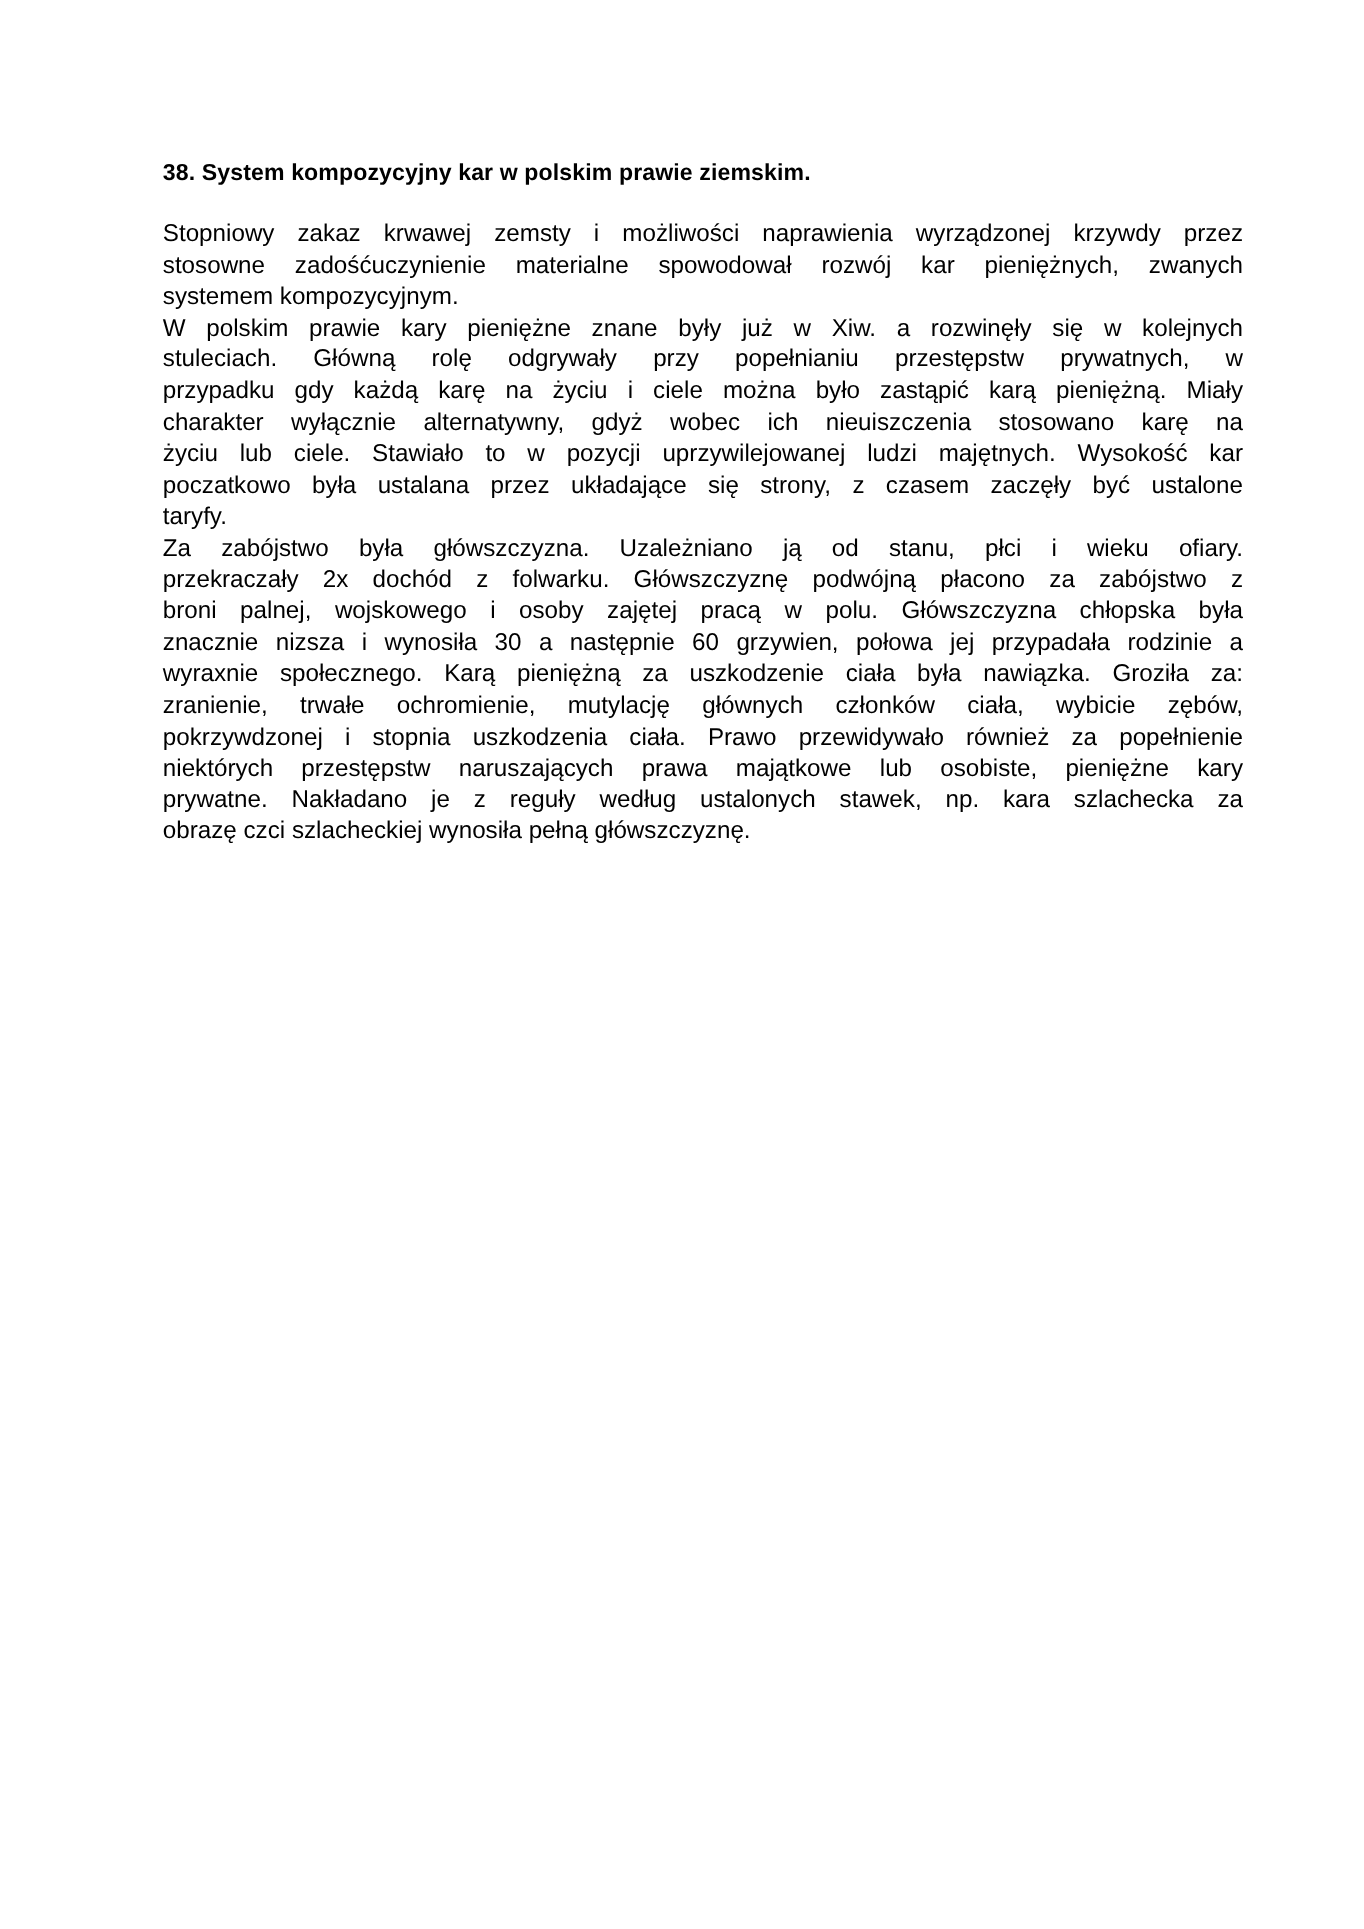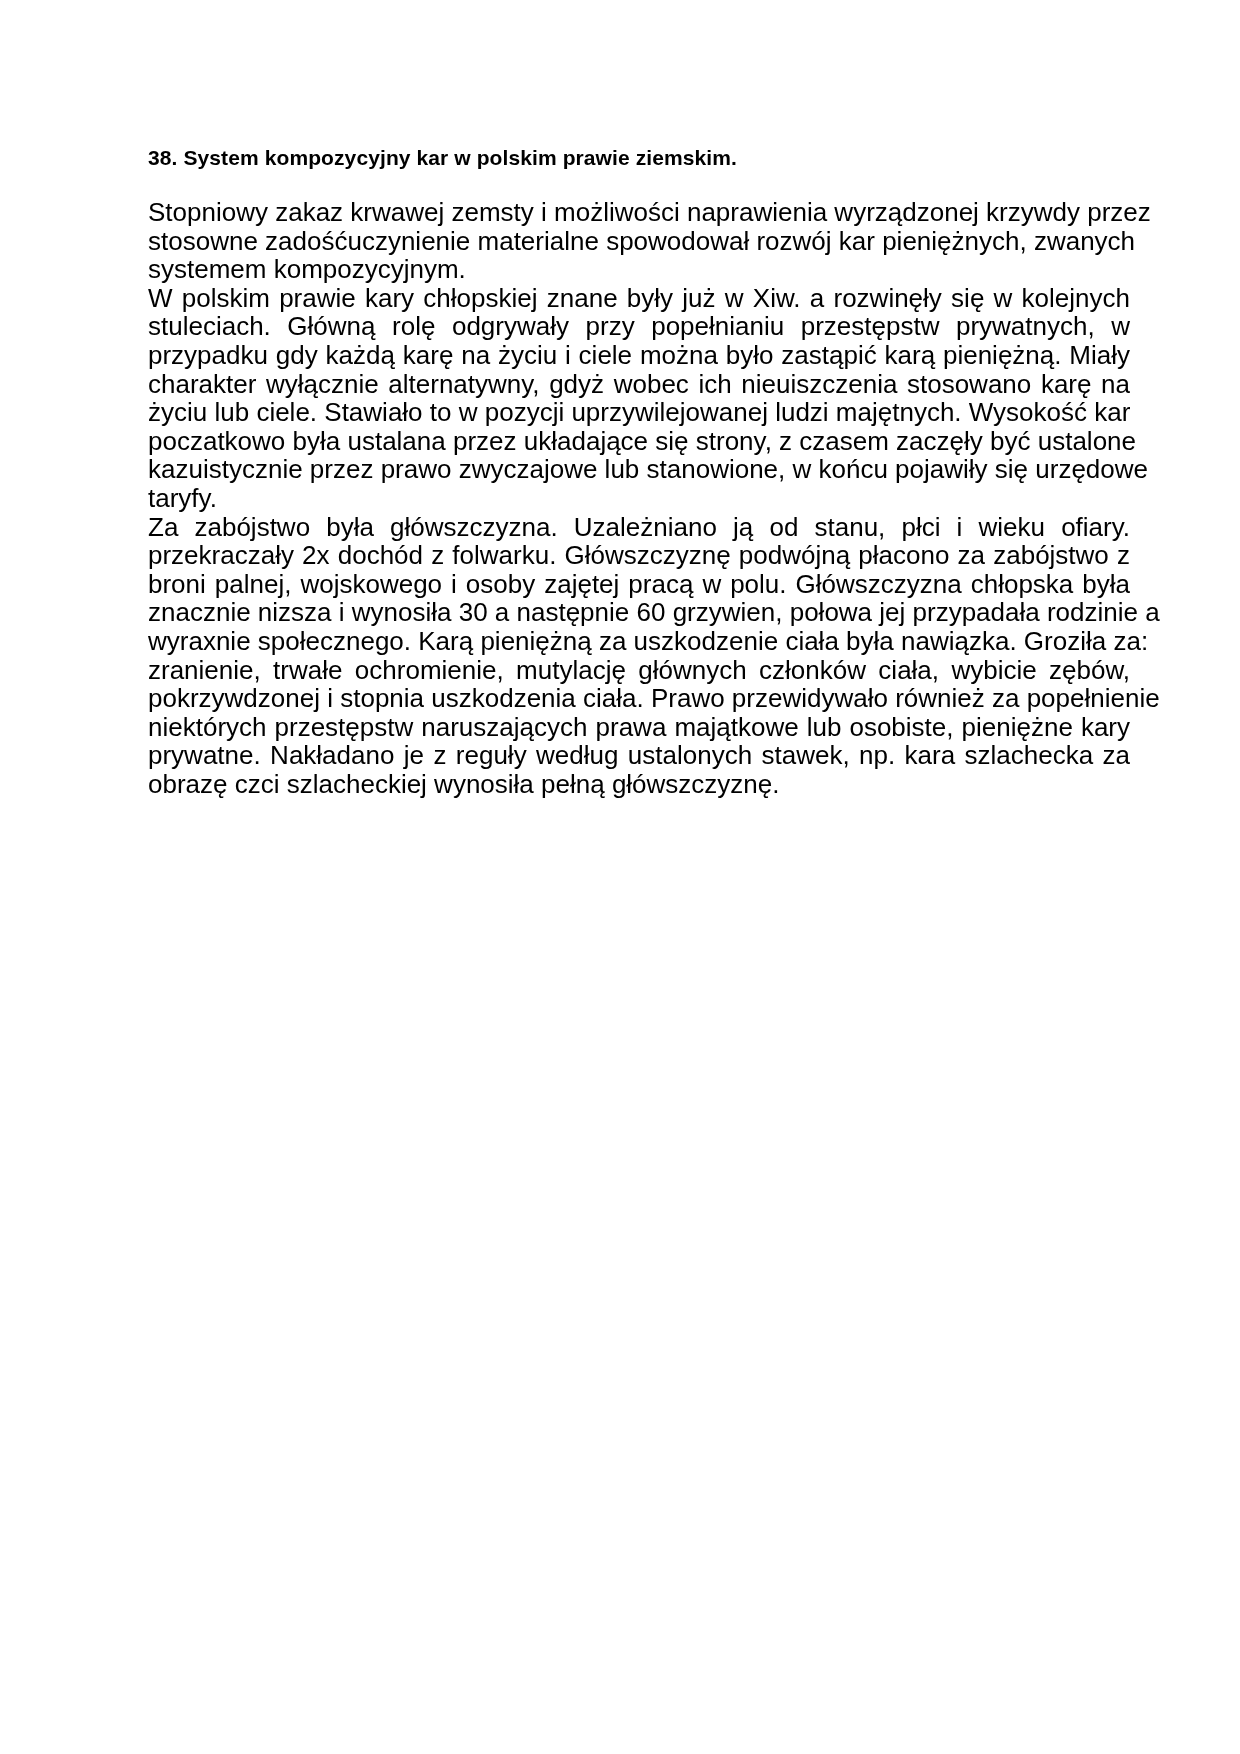--- a/index.html
+++ b/index.html
@@ -22,21 +22,21 @@
       font-family: Liberation Sans, sans-serif;
     }
     .title {
       font-weight: bold;
       font-size: 21px;
       line-height: 24px;
       margin: 0 0 27px 0;
       letter-spacing: 0.1px;
     }
     .body {
-      font-size: 26px;
+      font-size: 22px;
       line-height: 28.6px;
       margin-top: 28px;
     }
     .line {
       display: block;
       text-align: justify;
       text-align-last: justify;
       white-space: nowrap;
       height: 28.6px;
     }
@@ -52,27 +52,26 @@
   <div class="title">38. System kompozycyjny kar w polskim prawie ziemskim.</div>
 
   <div class="body">
     <div class="para">
       <span class="line">Stopniowy zakaz krwawej zemsty i możliwości naprawienia wyrządzonej krzywdy przez</span>
       <span class="line">stosowne zadośćuczynienie materialne spowodował rozwój kar pieniężnych, zwanych</span>
       <span class="line last">systemem kompozycyjnym.</span>
     </div>
 
     <div class="para">
-      <span class="line">W polskim prawie kary chłopskiej znane były już w Xiw. a rozwinęły się w kolejnych</span>
+      <span class="line">W polskim prawie kary pieniężne znane były już w Xiw. a rozwinęły się w kolejnych</span>
       <span class="line">stuleciach. Główną rolę odgrywały przy popełnianiu przestępstw prywatnych, w</span>
       <span class="line">przypadku gdy każdą karę na życiu i ciele można było zastąpić karą pieniężną. Miały</span>
       <span class="line">charakter wyłącznie alternatywny, gdyż wobec ich nieuiszczenia stosowano karę na</span>
       <span class="line">życiu lub ciele. Stawiało to w pozycji uprzywilejowanej ludzi majętnych. Wysokość kar</span>
       <span class="line">poczatkowo była ustalana przez układające się strony, z czasem zaczęły być ustalone</span>
-      <span class="line">kazuistycznie przez prawo zwyczajowe lub stanowione, w końcu pojawiły się urzędowe</span>
       <span class="line last">taryfy.</span>
     </div>
 
     <div class="para">
       <span class="line">Za zabójstwo była główszczyzna. Uzależniano ją od stanu, płci i wieku ofiary.</span>
       <span class="line">przekraczały 2x dochód z folwarku. Główszczyznę podwójną płacono za zabójstwo z</span>
       <span class="line">broni palnej, wojskowego i osoby zajętej pracą w polu. Główszczyzna chłopska była</span>
       <span class="line">znacznie nizsza i wynosiła 30 a następnie 60 grzywien, połowa jej przypadała rodzinie a</span>
       <span class="line">wyraxnie społecznego. Karą pieniężną za uszkodzenie ciała była nawiązka. Groziła za:</span>
       <span class="line">zranienie, trwałe ochromienie, mutylację głównych członków ciała, wybicie zębów,</span>

